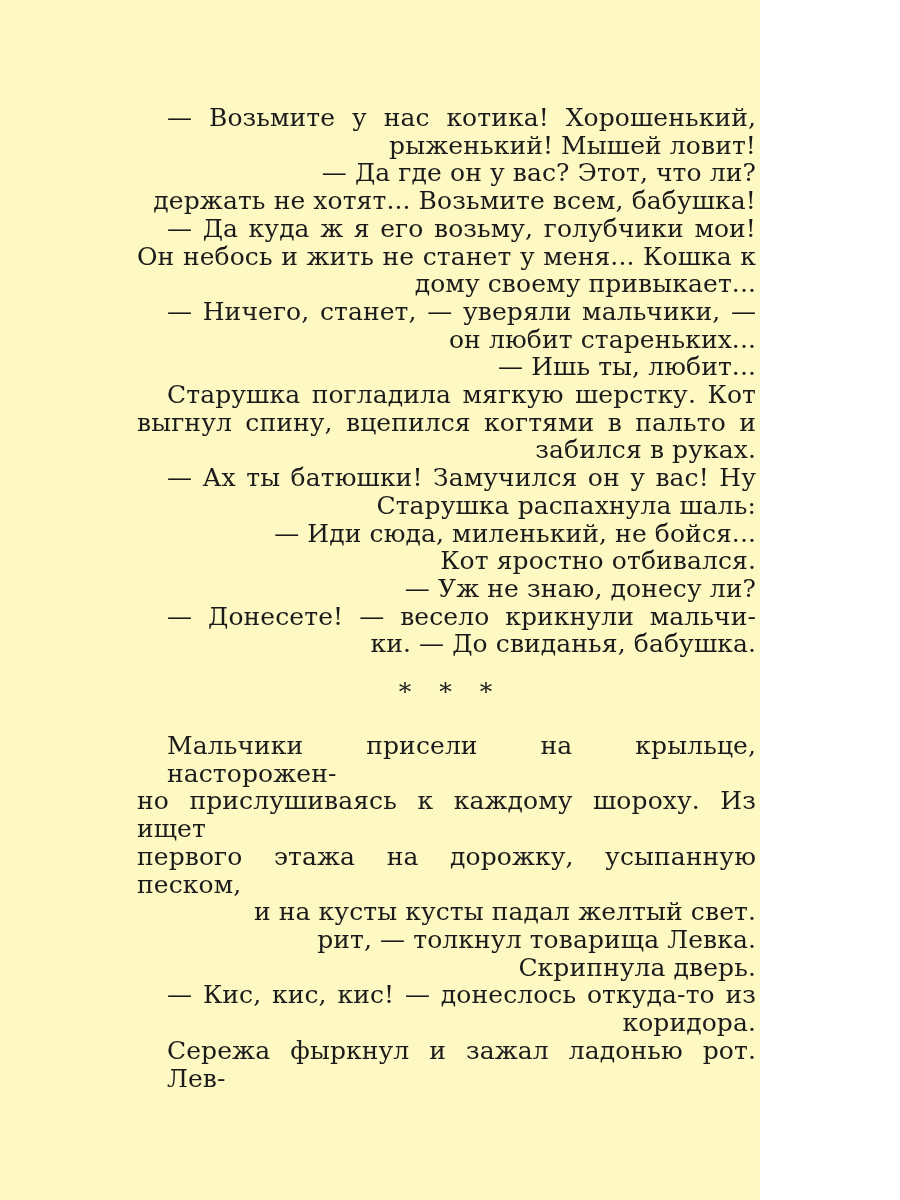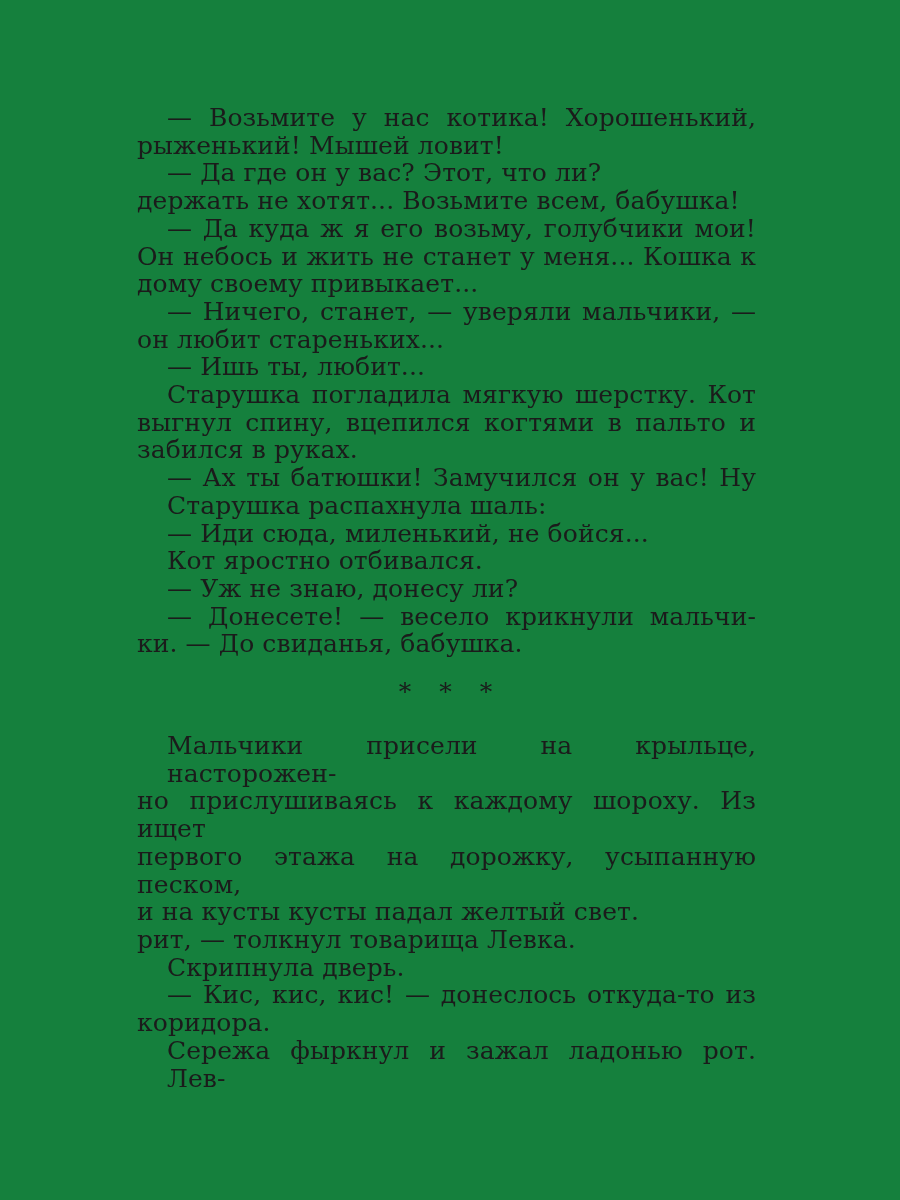--- a/index.html
+++ b/index.html
@@ -2,38 +2,38 @@
 <html><head>
 <meta charset="utf-8">
 <style>
   html, body {
     margin: 0;
     padding: 0;
     background: #ffffff;
   }
   .page {
     position: relative;
-    width: 900px;
+    width: 760px;
     height: 1200px;
-    background: #15803d;
+    background: #fef9c3;
     overflow: hidden;
     font-family: "DejaVu Serif", "Liberation Serif", serif;
     color: #1b1b1b;
   }
   .text-column {
     position: absolute;
     left: 137px;
     top: 104px;
     width: 619px;
   }
   .section { display: block; }
   .line {
     font-size: 25px;
     line-height: 27.7px;
-    text-align: left;
+    text-align: right;
     white-space: normal;
     letter-spacing: 0.1px;
   }
   .line.i { padding-left: 30px; }
   .line.j {
     text-align: justify;
     text-align-last: justify;
   }
   .separator {
     font-size: 25px;

